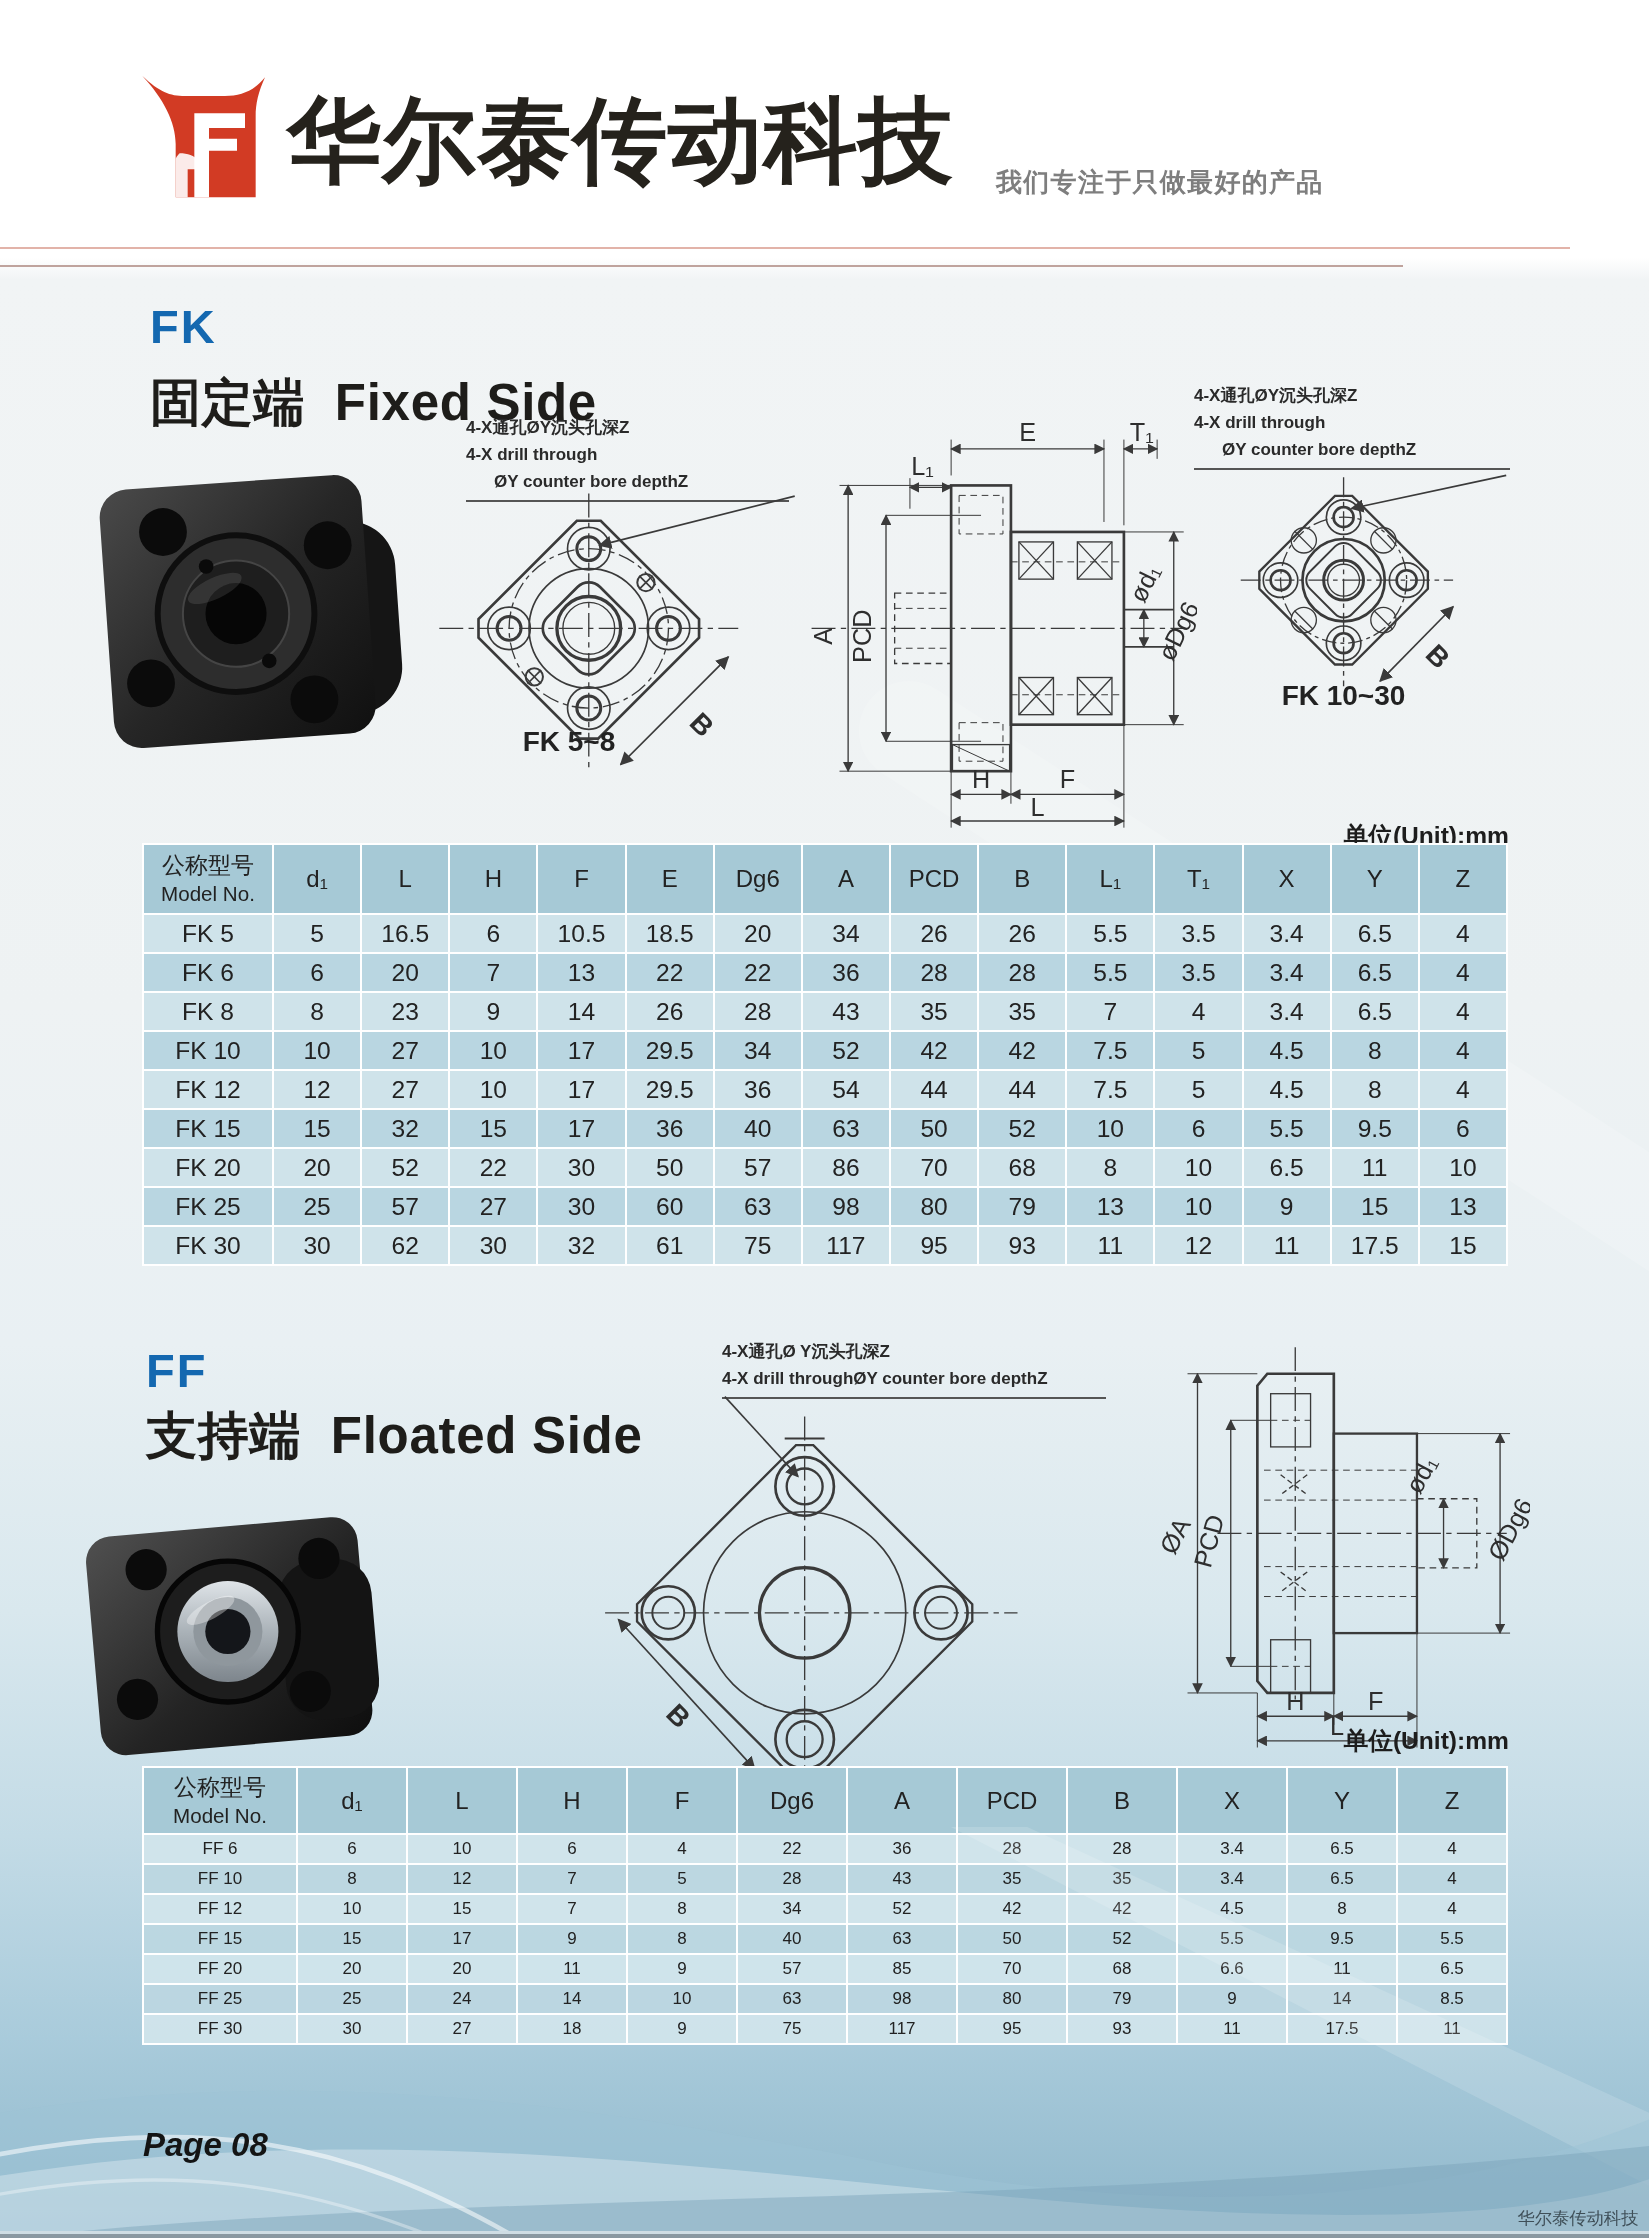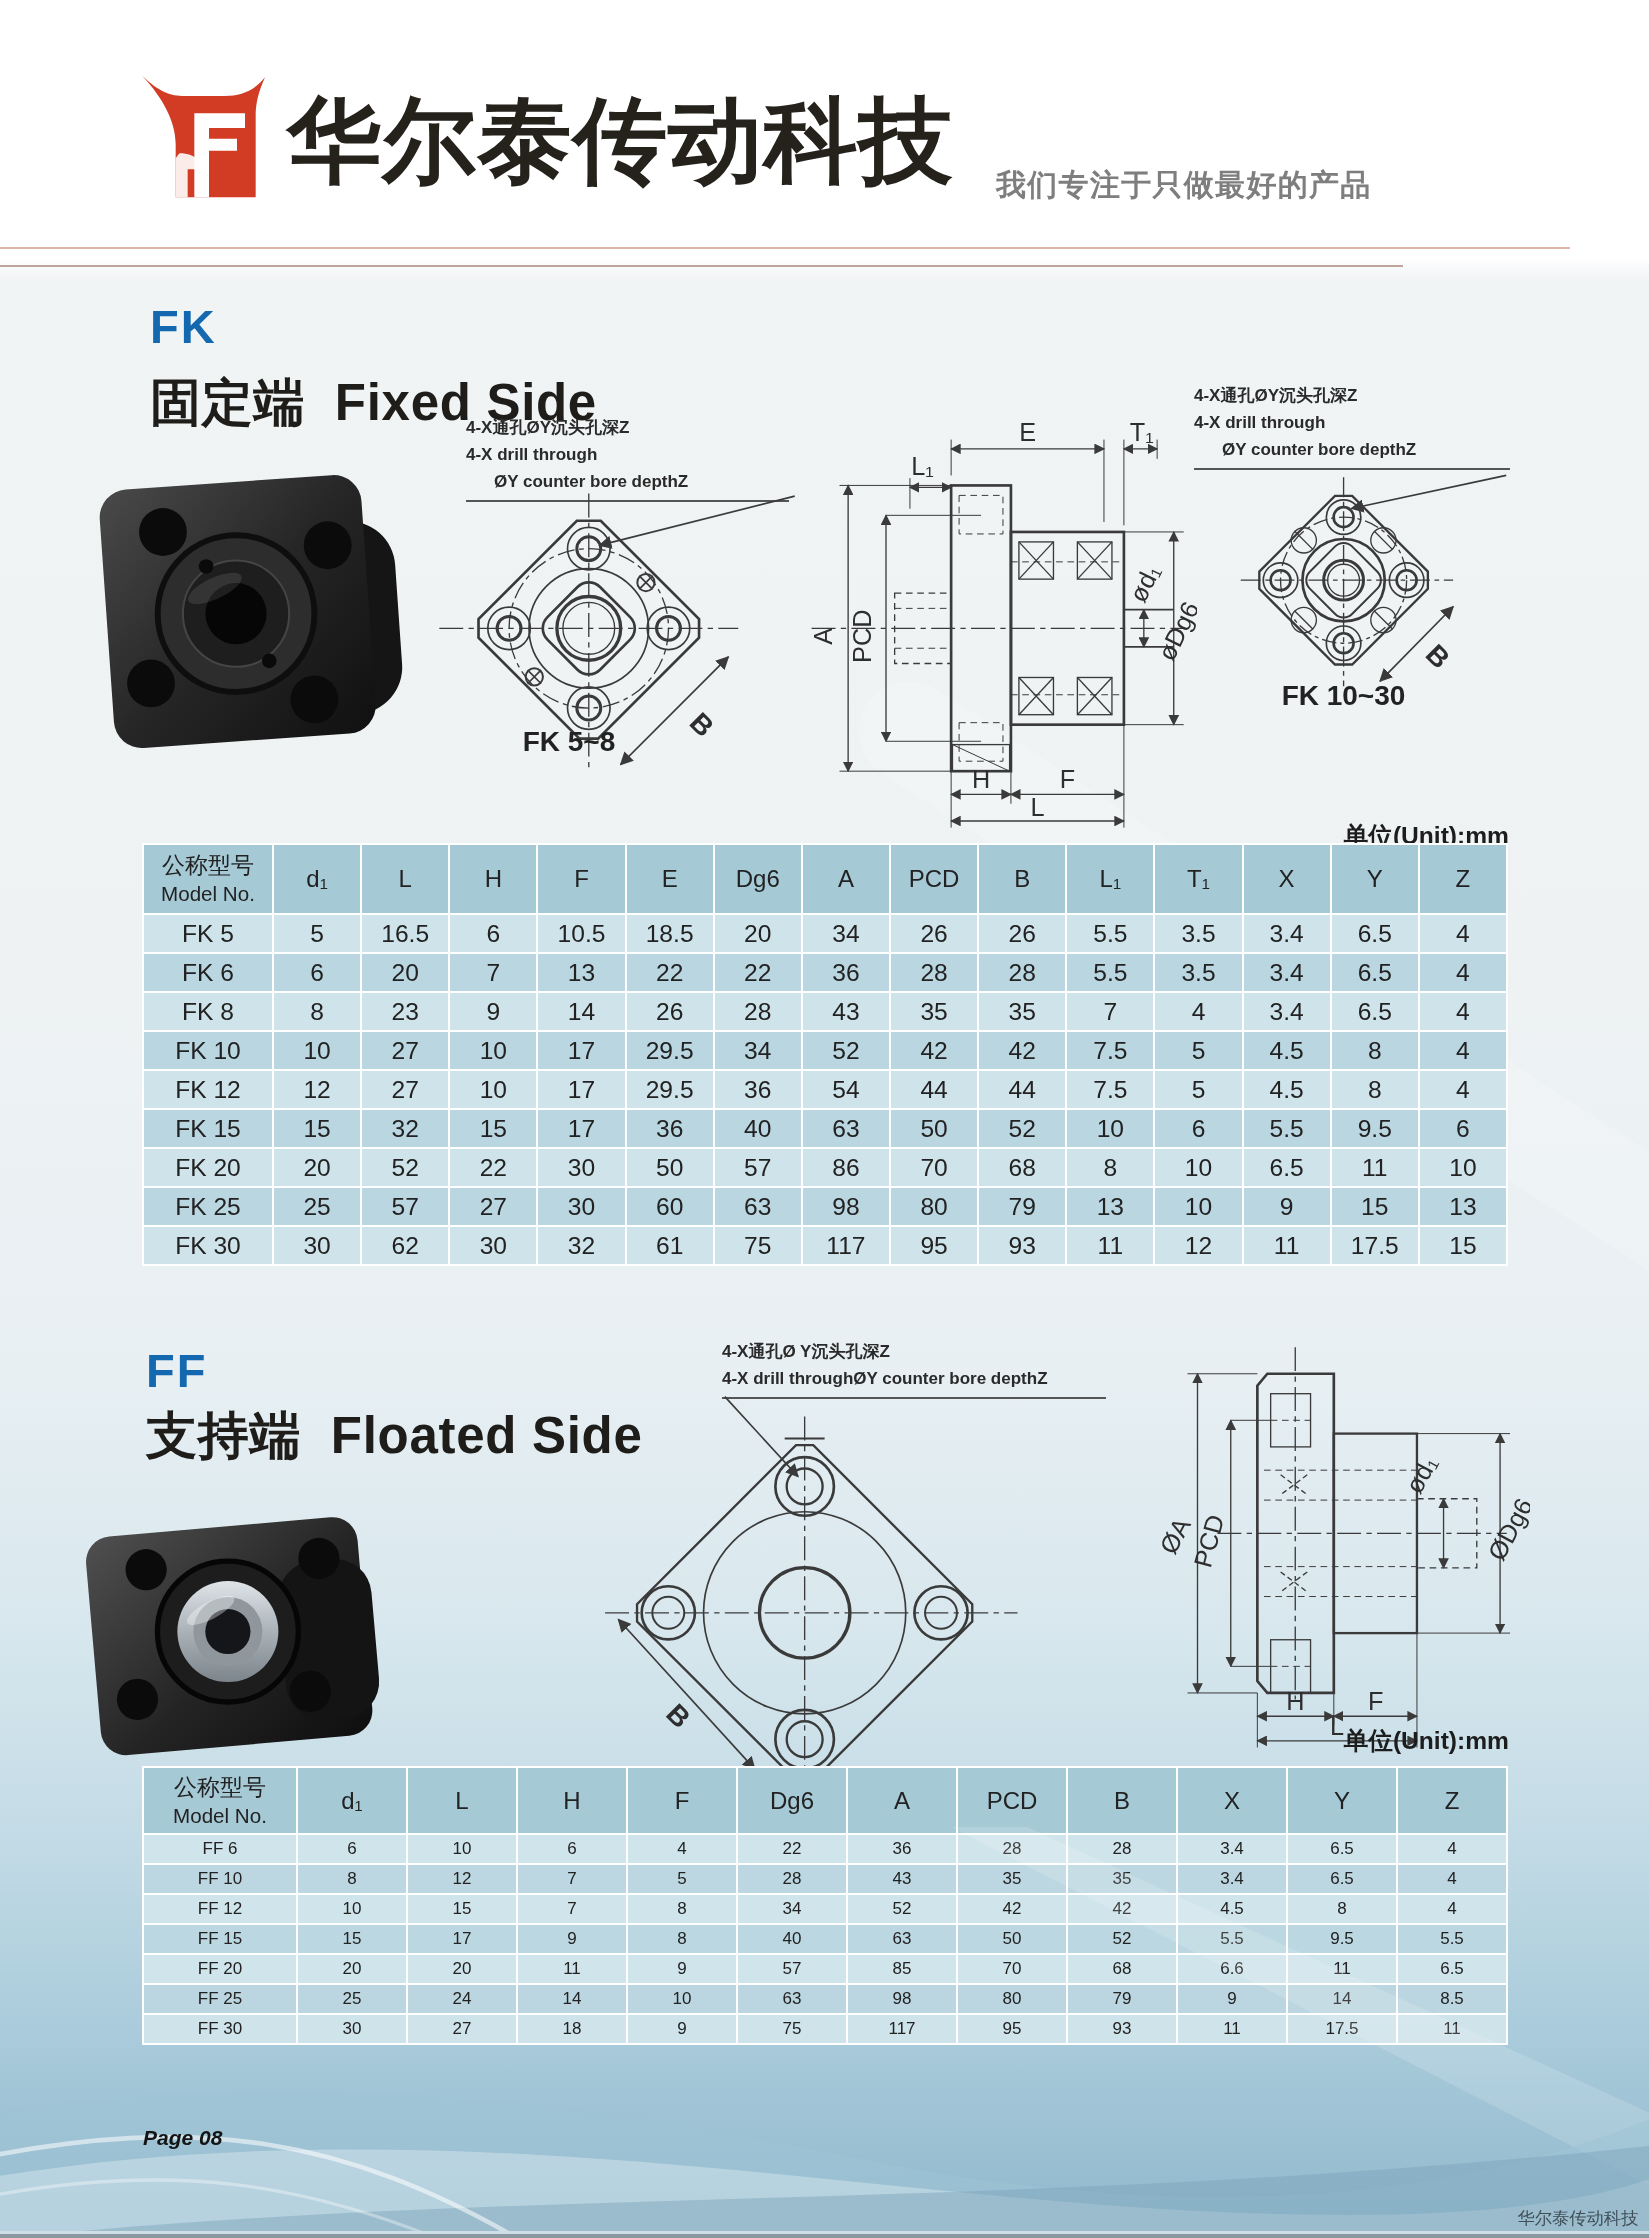--- a/index.html
+++ b/index.html
@@ -8,21 +8,21 @@
     font-family:"Liberation Sans",sans-serif;color:#222;
     background:linear-gradient(180deg,
       #ffffff 0%, #ffffff 11.5%,
       #f1f4f5 12.5%, #eef2f3 45%,
       #e9f0f3 60%, #d9e8ee 72%,
       #c3dbe6 82%, #a9cbdb 91%, #8fb7cb 100%);
   }
   
   .brand-logo{position:absolute;left:133px;top:72px;width:140px;height:130px;}
   .brand-name{position:absolute;left:287px;top:78px;font-size:94px;font-weight:700;color:#25221c;letter-spacing:1.3px;white-space:nowrap;}
-  .tagline{position:absolute;left:996px;top:165px;font-size:30px;font-weight:600;color:#7e7e7e;letter-spacing:1.3px;white-space:nowrap;}
+  .tagline{position:absolute;left:996px;top:165px;font-size:26px;font-weight:600;color:#7e7e7e;letter-spacing:1.3px;white-space:nowrap;}
   .rule1{position:absolute;left:0;top:247px;width:1570px;height:2px;background:#e2b3a9;}
   .rule2{position:absolute;left:0;top:265px;width:1403px;height:2px;background:#bfa39d;}
   
   .sec-code{position:absolute;font-size:47px;font-weight:700;color:#1468b0;letter-spacing:2px;}
   .sec-title{position:absolute;font-size:51px;font-weight:700;color:#1e1d1a;white-space:nowrap;letter-spacing:0.7px;}
   .fk-code{left:150px;top:299px;}
   .fk-title{left:150px;top:369px;}
   .ff-code{left:146px;top:1343px;}
   .ff-title{left:146px;top:1402px;}
   
@@ -55,21 +55,21 @@
   .fk-tbl tbody tr:nth-child(even) td{background:#b9d6e1;}
   .ff-tbl{top:1766px;}
   .ff-tbl thead tr{height:67px;}
   .ff-tbl tbody tr{height:30px;font-size:17px;}
   .ff-tbl th:first-child,.ff-tbl td:first-child{width:152px;}
   .ff-tbl tbody tr:nth-child(odd) td{background:rgba(209,229,236,0.92);}
   .ff-tbl tbody tr:nth-child(even) td{background:rgba(188,215,225,0.92);}
   
   .waves{position:absolute;left:0;bottom:0;width:1649px;height:412px;}
   .streak{position:absolute;left:765px;top:998px;width:1264px;height:100px;background:rgba(255,255,255,0.16);transform:rotate(33deg);border-radius:53px;}
-  .page-num{position:absolute;left:143px;top:2126px;font-size:21px;font-style:italic;color:#141414;font-weight:600;}
+  .page-num{position:absolute;left:143px;top:2126px;font-size:33px;font-style:italic;color:#141414;font-weight:600;}
   .watermark{position:absolute;right:10.6px;bottom:9.3px;font-size:17.3px;color:#3f4f58;}
   .edge{position:absolute;left:0;right:0;bottom:0;height:5.3px;background:#8a98a1;}
   .edge2{position:absolute;left:0;right:0;bottom:5.3px;height:2.7px;background:#cfdde4;}
 </style>
 </head>
 <body>
 
 <div class="page">
 
   <svg class="brand-logo" viewBox="0 0 210 195">

